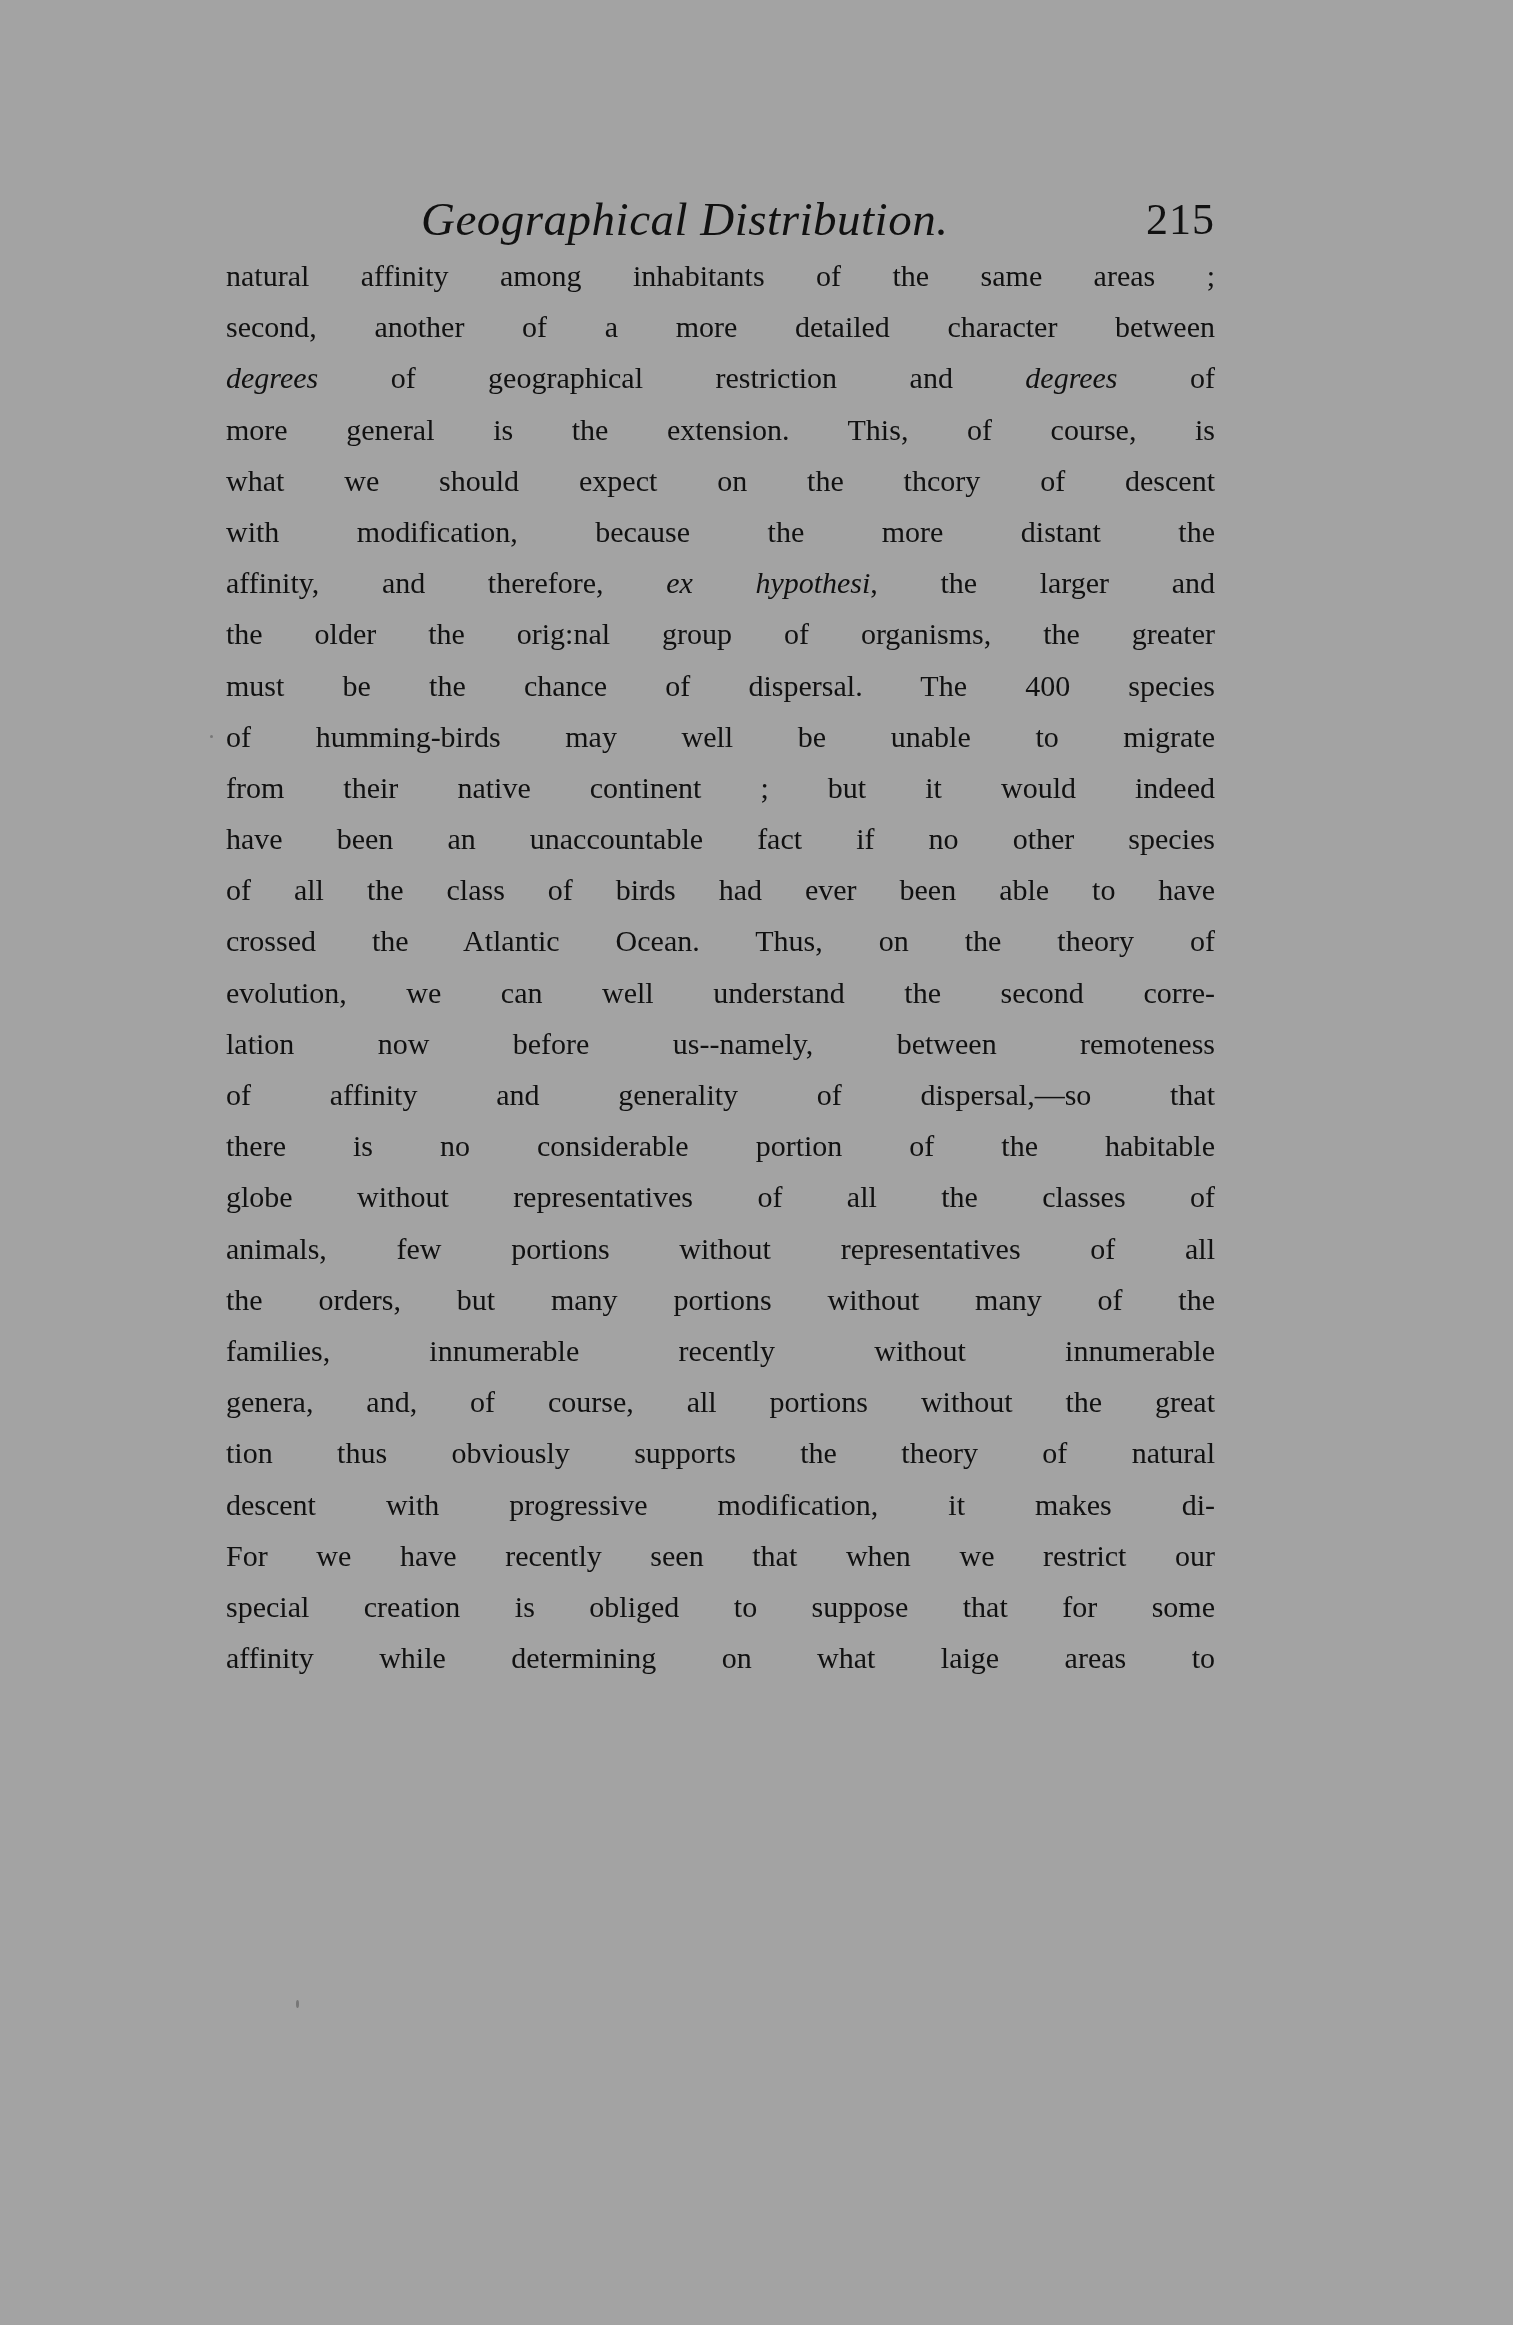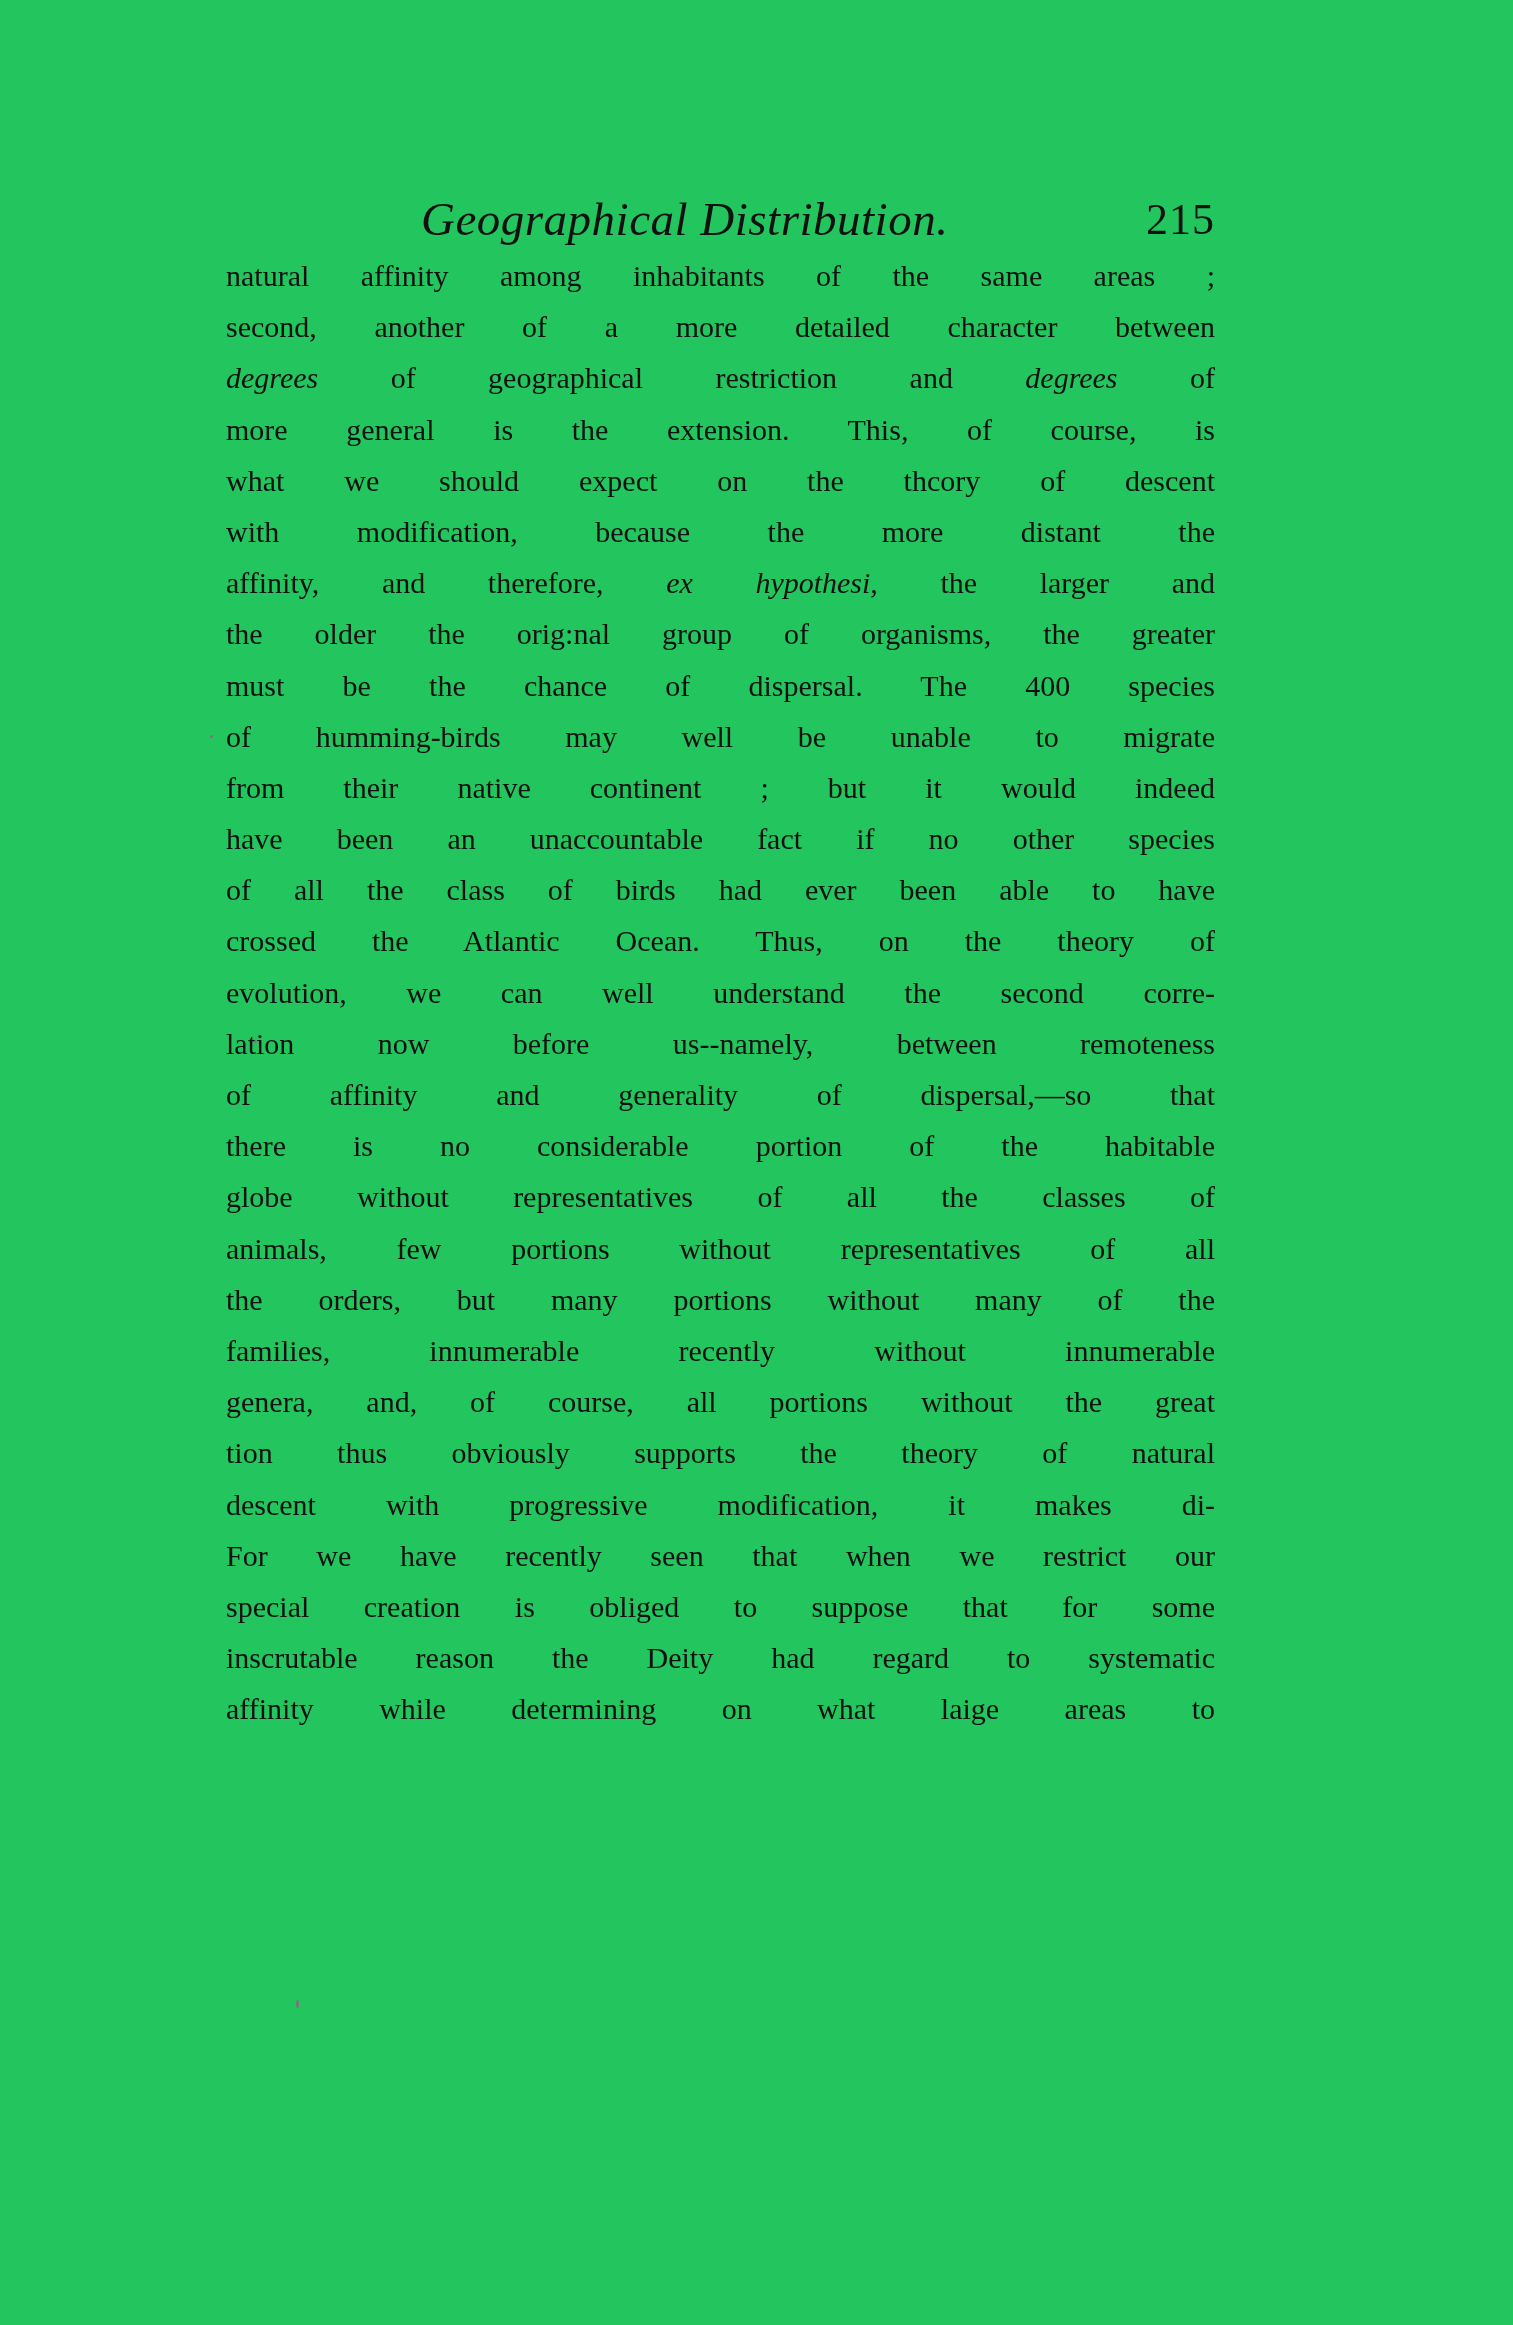--- a/index.html
+++ b/index.html
@@ -1,17 +1,17 @@
 <!DOCTYPE html>
 <html><head>
 <meta charset="utf-8">
 <style>
   html, body { margin: 0; padding: 0; background: #ffffff; }
   body { width: 1513px; height: 2325px; position: relative; overflow: hidden; }
-  .page { position: absolute; left: 0; top: 0; width: 1513px; height: 2325px; background: #22c55e; }
+  .page { position: absolute; left: 0; top: 0; width: 1513px; height: 2325px; background: #a3a3a3; }
   .running-head {
     position: absolute; top: 192px; left: 226px; width: 989px; height: 60px;
     font-family: "Liberation Serif", "DejaVu Serif", serif; color: #111;
   }
   .running-title {
     position: absolute; left: 195px; top: 0;
     font-style: italic; font-size: 47px; letter-spacing: 0.5px;
   }
   .page-number {
     position: absolute; right: 0; top: 2px;
@@ -59,20 +59,19 @@
       <span class="line"><span>there is no considerable portion of the habitable</span></span>
       <span class="line"><span>globe without representatives of all the classes of</span></span>
       <span class="line"><span>animals, few portions without representatives of all</span></span>
       <span class="line"><span>the orders, but many portions without many of the</span></span>
       <span class="line"><span>families, innumerable recently without innumerable</span></span>
       <span class="line"><span>genera, and, of course, all portions without the great</span></span>
       <span class="line"><span>tion thus obviously supports the theory of natural</span></span>
       <span class="line"><span>descent with progressive modification, it makes di-</span></span>
       <span class="line"><span>For we have recently seen that when we restrict our</span></span>
       <span class="line"><span>special creation is obliged to suppose that for some</span></span>
-      <span class="line"><span>inscrutable reason the Deity had regard to systematic</span></span>
       <span class="line"><span>affinity while determining on what laige areas to</span></span>
     </div>
 
   <span class="speck" style="left:296px;top:2000px;width:3px;height:8px;"></span>
   <span class="speck" style="left:254px;top:1040px;width:3px;height:3px;"></span>
   <span class="speck" style="left:210px;top:735px;width:3px;height:3px;"></span>
 </div>
 
 </body></html>

